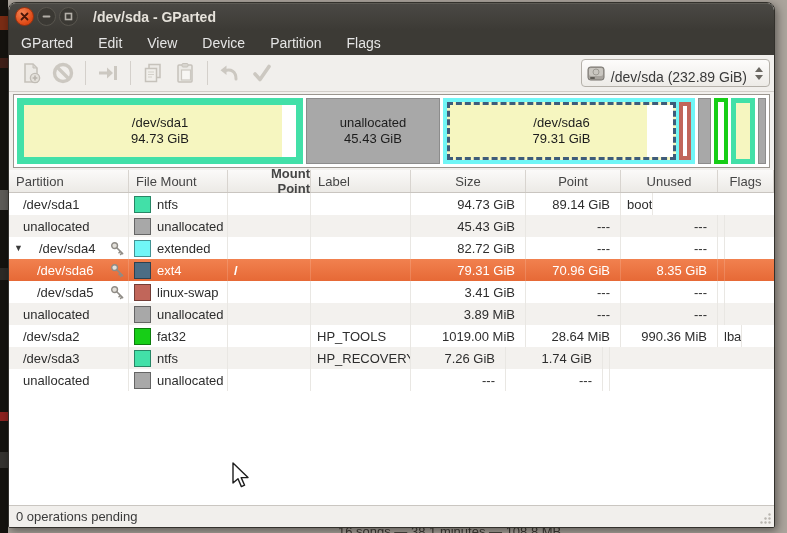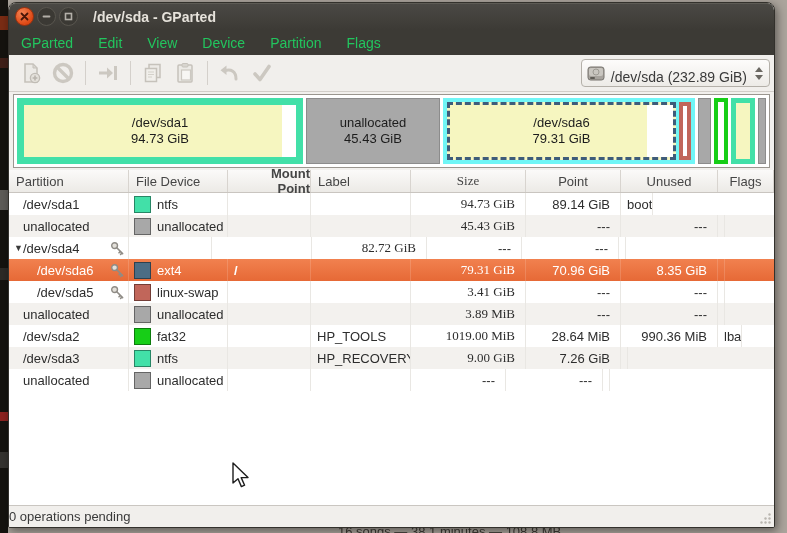--- a/index.html
+++ b/index.html
@@ -25,21 +25,21 @@
               padding-left:6px; box-shadow:inset 0 1px 0 #5d5b55; }
   .wbtn { width:19px; height:19px; border-radius:50%; margin-right:3px; flex:none;
           display:flex; align-items:center; justify-content:center; }
   .wbtn.close { background:radial-gradient(circle at 35% 30%, #f58454, #dd4814 70%); border:1px solid #9c3210; }
   .wbtn.minmax { background:#3b3934; border:1px solid #59564f; }
   .wbtn svg { display:block; }
   .title { margin-left:12px; font-size:14px; font-weight:bold; color:#e6e2db; }
 
   
   .menubar { height:25px; flex:none; background:#3c3a35; display:flex; align-items:center; padding-left:2px; }
-  .menu-item { color:#22c55e; font-size:14px; padding:3px 10px; margin-right:5px; cursor:default; }
+  .menu-item { color:#e5e5e5; font-size:14px; padding:3px 10px; margin-right:5px; cursor:default; }
 
   
   .toolbar { height:37px; flex:none; background:#F1EFEC; border-bottom:1px solid #d2cec9;
              display:flex; align-items:center; padding:0 4px 0 6px; }
   .tbtn { width:32px; height:30px; display:flex; align-items:center; justify-content:center; flex:none; }
   .tsep { width:1px; height:24px; background:#d4d0cb; margin:0 6px; flex:none; }
   .combo { margin-left:auto; height:28px; min-width:182px; border:1px solid #b4b0a9; border-radius:4px;
            background:linear-gradient(#fdfcfb,#edebe7); display:flex; align-items:center; padding:0 6px 0 5px; }
   .combo-label { font-size:14px; color:#3a3a3a; margin:8px 8px 0 6px; white-space:nowrap; }
   .spin { display:flex; flex-direction:column; gap:3px; margin-left:auto; }
@@ -63,45 +63,45 @@
   .free-strip { position:absolute; right:0; top:0; bottom:0; background:#fff; }
   .dlabel { position:absolute; inset:0; display:flex; flex-direction:column; align-items:center;
             justify-content:center; font-size:13px; line-height:16px; color:#1c1c1c; z-index:2; }
 
   
   .thead { height:23px; flex:none; display:flex; background:linear-gradient(#fbfaf9,#eceae6);
            border-bottom:1px solid #c9c5c0; }
   .th { font-size:13px; color:#454545; display:flex; align-items:center; padding-left:7px;
         border-right:1px solid #d8d4cf; flex:none; }
   .col0 { width:120px; } .col1 { width:99px; } .col2 { width:83px;font-weight:bold; } .col3 { width:100px; }
-  .col4 { width:115px;font-family:Liberation Serif, serif; } .col5 { width:95px; } .col6 { width:97px; } .col7 { flex:1 1 auto; min-width:0; }
+  .col4 { width:115px; } .col5 { width:95px; } .col6 { width:97px; } .col7 { flex:1 1 auto; min-width:0; }
   .th.col4,.th.col5,.th.col6,.th.col7 { justify-content:center; padding-left:0; }
 
   .tbody { flex:none; background:#fff; }
   .tr { height:22px; display:flex; background:#fff; }
   .tr.alt { background:#f3f1ee; }
   .tr.sel { background:linear-gradient(#f1814f,#e66936); }
   .tr.sel .td { color:#fff; border-right-color:rgba(255,255,255,.15); }
   .td { font-size:13px; color:#2d2d2d; display:flex; align-items:center; flex:none;
         border-right:1px solid #e9e7e3; overflow:hidden; white-space:nowrap; }
   .td.num { justify-content:flex-end; padding-right:10px; }
   .td.left { padding-left:6px; }
   .part-cell { padding-left:4px; }
   .pname.ind0 { margin-left:10px; } .pname.ind1 { margin-left:24px; }
   .expander { font-size:9px; color:#3a3a3a; width:10px; flex:none; margin-left:0; }
-  .expander + .pname.ind0 { margin-left:0; }
+  .expander + .pname.ind0 { margin-left:16px; }
   .keyicon { margin-left:auto; margin-right:3px; flex:none; display:flex; }
   .fs-cell { padding-left:5px; }
   .swatch { width:17px; height:17px; flex:none; border:1px solid rgba(0,0,0,.4); margin-right:6px; }
 
   .filler { flex:1 1 auto; background:#fff; }
 
   
   .statusbar { height:22px; flex:none; background:#F1EFEC; border-top:1px solid #cac6c1;
-               display:flex; align-items:center; position:relative; }
+               display:flex; align-items:center; padding-left:7px; position:relative; }
   .statusbar span { font-size:13px; color:#3a3a3a; }
   .grip { position:absolute; right:2px; bottom:2px; }
 
   .cursor { position:absolute; left:231px; top:462px; z-index:50; }
 </style>
 </head>
 <body>
 
 <div class="screen">
 
@@ -238,21 +238,21 @@
         </div>
         <div class="dseg seg-unalloc-sm1"></div>
         <div class="dseg seg-sda2"></div>
         <div class="dseg seg-sda3"></div>
         <div class="dseg seg-unalloc-sm2"></div>
       </div>
     </div>
 
     <div class="thead">
         <div class="th col0">Partition</div>
-        <div class="th col1">File Device</div>
+        <div class="th col1">File Mount</div>
         <div class="th col2">Mount Point</div>
         <div class="th col3">Label</div>
         <div class="th col4">Size</div>
         <div class="th col5">Point</div>
         <div class="th col6">Unused</div>
         <div class="th col7">Flags</div>
       </div>
     <div class="tbody">
         <div class="tr">
           <div class="td col0 part-cell">
@@ -287,20 +287,24 @@
           <div class="td col0 part-cell">
             <span class="expander">▼</span>
             <span class="pname ind0">/dev/sda4</span>
             <span class="keyicon">
               <svg width="15" height="15" viewBox="0 0 15 15">
                 <circle cx="4.6" cy="4.6" r="2.9" fill="#e3e0da" stroke="#8f8c86" stroke-width="1.4"></circle>
                 <path d="M6.8 6.8 L12.6 12.6 M10.4 10.4 L9 11.8 M12 12 L10.6 13.4" stroke="#8f8c86" stroke-width="1.6" stroke-linecap="round"></path>
               </svg>
             </span>
           </div>
+          <div class="td col1 fs-cell">
+            <span class="swatch" style="background: rgb(112, 246, 246);"></span>
+            <span>extended</span>
+          </div>
           <div class="td col2 left"></div>
           <div class="td col3 left"></div>
           <div class="td col4 num">82.72 GiB</div>
           <div class="td col5 num">---</div>
           <div class="td col6 num">---</div>
           <div class="td col7 left"></div>
         </div>
         <div class="tr sel">
           <div class="td col0 part-cell">
             <span class="pname ind1">/dev/sda6</span>
@@ -376,22 +380,22 @@
         <div class="tr alt">
           <div class="td col0 part-cell">
             <span class="pname ind0">/dev/sda3</span>
           </div>
           <div class="td col1 fs-cell">
             <span class="swatch" style="background: rgb(66, 224, 168);"></span>
             <span>ntfs</span>
           </div>
           <div class="td col2 left"></div>
           <div class="td col3 left">HP_RECOVERY</div>
-          <div class="td col4 num">9.00 GiB</div>
           <div class="td col5 num">7.26 GiB</div>
+          <div class="td col6 num">1.74 GiB</div>
           <div class="td col7 left"></div>
         </div>
         <div class="tr">
           <div class="td col0 part-cell">
             <span class="pname ind0">unallocated</span>
           </div>
           <div class="td col1 fs-cell">
             <span class="swatch" style="background: rgb(168, 168, 168);"></span>
             <span>unallocated</span>
           </div>

